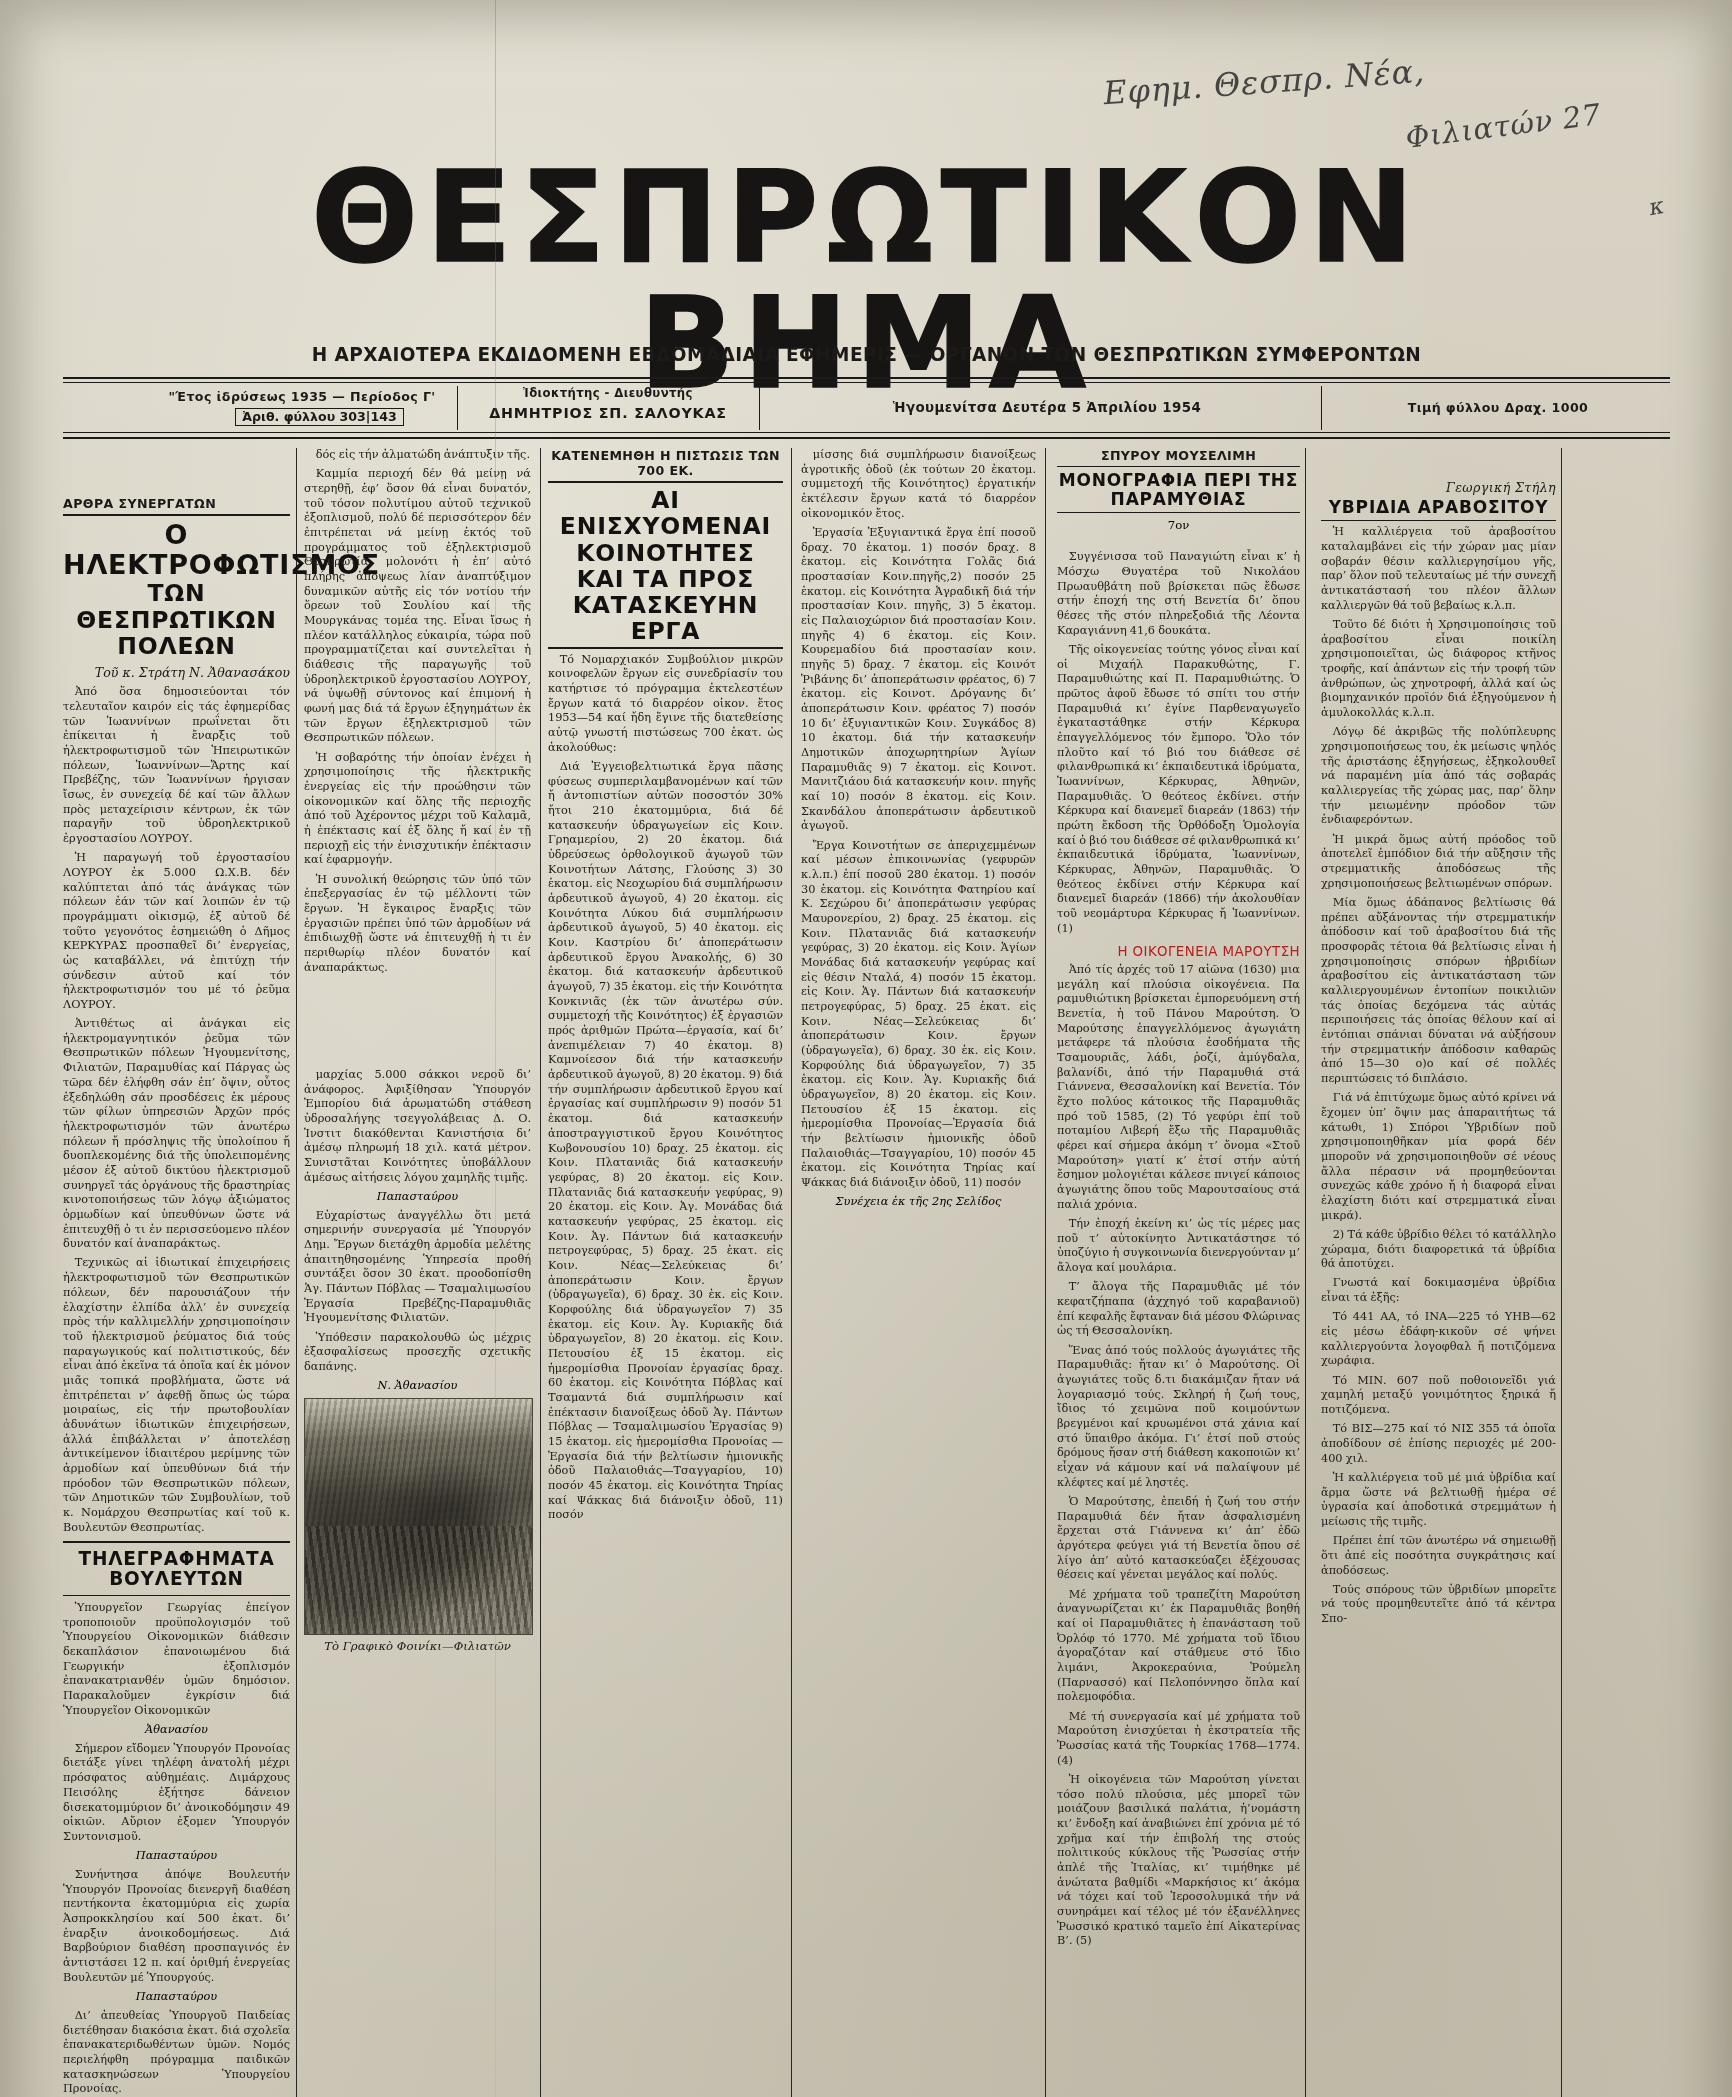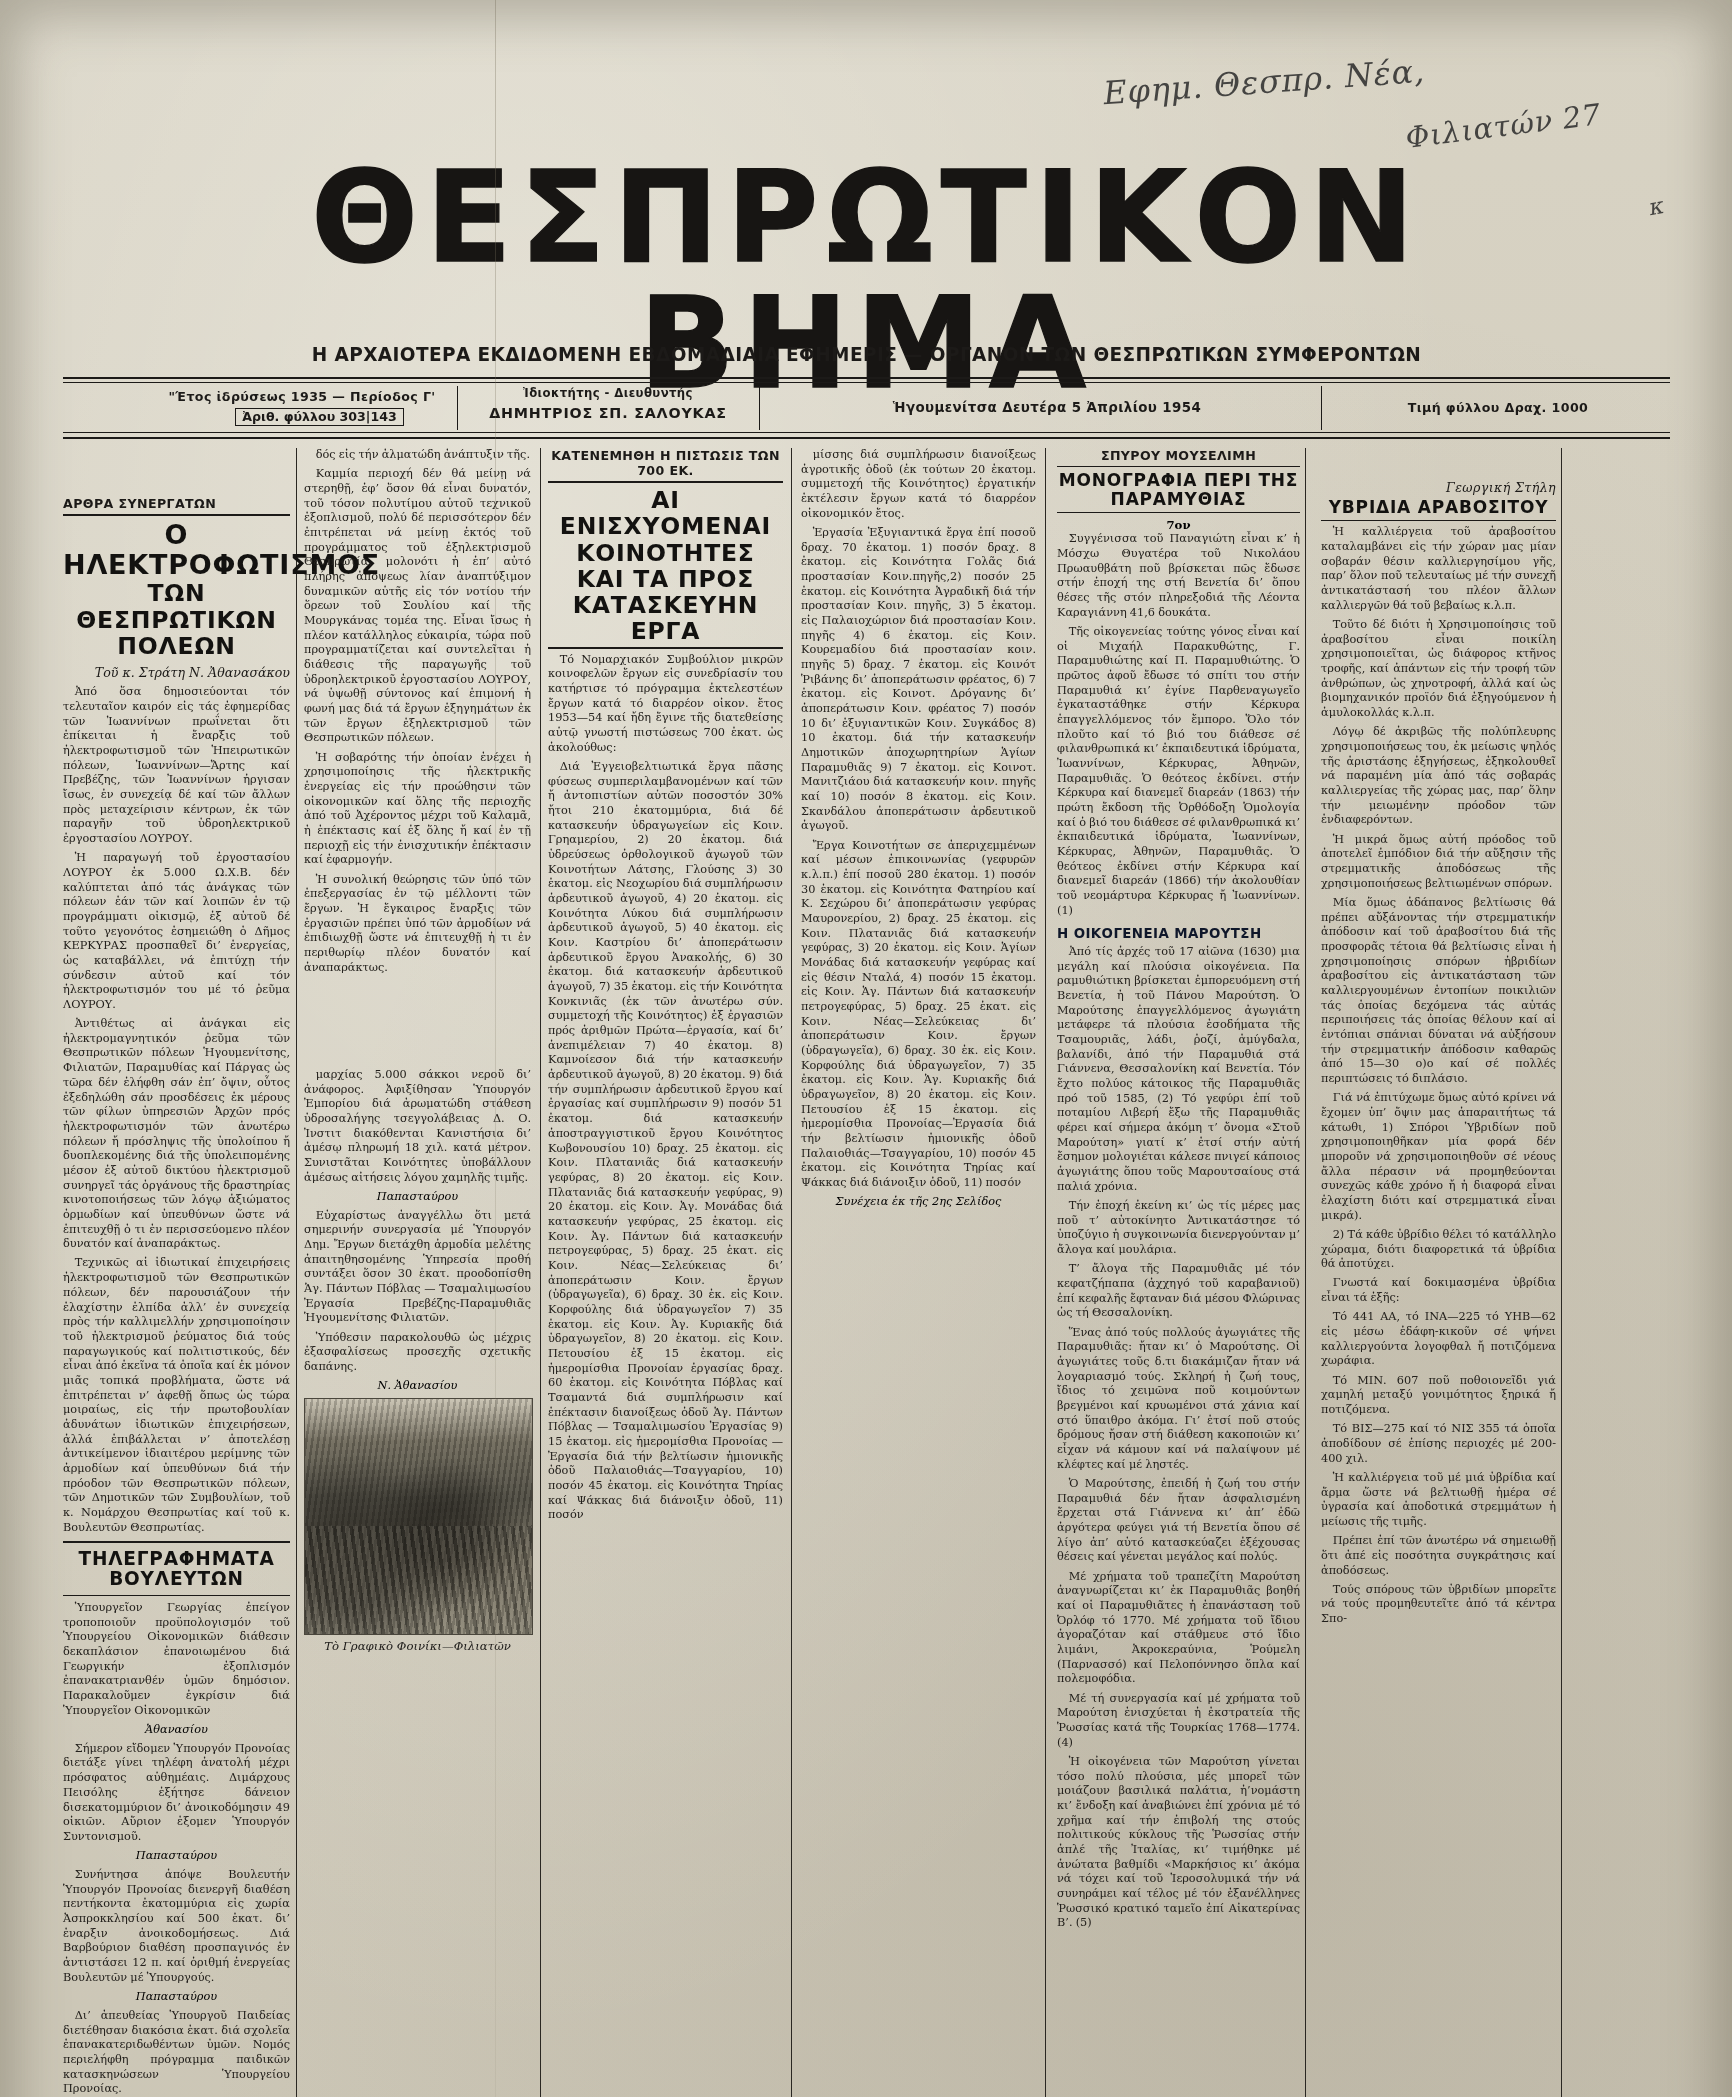--- a/index.html
+++ b/index.html
@@ -135,22 +135,22 @@
   .h-mid{font-size:23.5px;}
   .h-sm{font-size:18.5px;}
   .h-xs{font-size:17px;}
   .byline{
     font-family:"DejaVu Serif", serif;
     font-style:italic;font-size:12.6px;text-align:right;
     margin:5.9px 0 5px;color:#1c1a18;
   }
   .subhead{
     font-family:"DejaVu Sans", sans-serif;
-    font-weight:bold;font-size:13.4px;text-align:left;
-    margin:7.6px 0 4.2px;letter-spacing:0.4px;color:#0f172a;
+    font-weight:normal;font-size:13.4px;text-align:right;
+    margin:7.6px 0 4.2px;letter-spacing:0.4px;color:#b91c1c;
   }
   .centerline{text-align:center;}
   p.body{
     font-family:"DejaVu Serif", serif;
     font-size:11.3px;line-height:1.30;
     text-align:justify;color:#23201c;
     margin:0 0 4.6px;text-indent:11.7px;
     hyphens:auto;word-spacing:-0.4px;
   }
   .small{font-size:10.5px;line-height:1.28;}
@@ -306,21 +306,21 @@
         <p class="body">Ἔργα Κοινοτήτων σε ἀπεριχεμμένων καί μέσων ἐπικοινωνίας (γεφυρῶν κ.λ.π.) ἐπί ποσοῦ 280 ἑκατομ. 1) ποσόν 30 ἑκατομ. εἰς Κοινότητα Φατηρίου καί Κ. Σεχώρου δι’ ἀποπεράτωσιν γεφύρας Μαυρονερίου, 2) δραχ. 25 ἑκατομ. εἰς Κοιν. Πλατανιᾶς διά κατασκευήν γεφύρας, 3) 20 ἑκατομ. εἰς Κοιν. Ἁγίων Μονάδας διά κατασκευήν γεφύρας καί εἰς θέσιν Νταλά, 4) ποσόν 15 ἑκατομ. εἰς Κοιν. Ἁγ. Πάντων διά κατασκευήν πετρογεφύρας, 5) δραχ. 25 ἑκατ. εἰς Κοιν. Νέας—Σελεύκειας δι’ ἀποπεράτωσιν Κοιν. ἔργων (ὑδραγωγεῖα), 6) δραχ. 30 ἑκ. εἰς Κοιν. Κορφούλης διά ὑδραγωγεῖον, 7) 35 ἑκατομ. εἰς Κοιν. Ἁγ. Κυριακῆς διά ὑδραγωγεῖον, 8) 20 ἑκατομ. εἰς Κοιν. Πετουσίου ἐξ 15 ἑκατομ. εἰς ἡμερομίσθια Προνοίας—Ἐργασία διά τήν βελτίωσιν ἡμιονικῆς ὁδοῦ Παλαιοθιάς—Τσαγγαρίου, 10) ποσόν 45 ἑκατομ. εἰς Κοινότητα Τηρίας καί Ψάκκας διά διάνοιξιν ὁδοῦ, 11) ποσόν</p>
         <p class="body"></p>
         <div class="sig">Συνέχεια ἐκ τῆς 2ης Σελίδος</div>
       </div>
 
       <div class="col c5">
         <div class="kicker">ΣΠΥΡΟΥ ΜΟΥΣΕΛΙΜΗ</div>
         <div class="boxhead">
           <div class="headline h-xs">ΜΟΝΟΓΡΑΦΙΑ ΠΕΡΙ ΤΗΣ ΠΑΡΑΜΥΘΙΑΣ</div>
         </div>
-        <div class="centerline" style="font-family:'DejaVu Serif',serif;font-size:11.7px;margin-bottom:0;font-weight:bold;">7ον</div>
+        <div class="centerline" style="font-family:'DejaVu Serif',serif;font-size:11.7px;margin-bottom:18px;">7ον</div>
         <p class="body">Συγγένισσα τοῦ Παναγιώτη εἶναι κ’ ἡ Μόσχω Θυγατέρα τοῦ Νικολάου Πρωαυθβάτη ποῦ βρίσκεται πῶς ἔδωσε στήν ἐποχή της στή Βενετία δι’ ὅπου θέσες τῆς στόν πληρεξοδιά τῆς Λέοντα Καραγιάννη 41,6 δουκάτα.</p>
         <p class="body">Τῆς οἰκογενείας τούτης γόνος εἶναι καί οἱ Μιχαήλ Παρακυθώτης, Γ. Παραμυθιώτης καί Π. Παραμυθιώτης. Ὁ πρῶτος ἀφοῦ ἔδωσε τό σπίτι του στήν Παραμυθιά κι’ ἐγίνε Παρθεναγωγεῖο ἐγκαταστάθηκε στήν Κέρκυρα ἐπαγγελλόμενος τόν ἔμπορο. Ὅλο τόν πλοῦτο καί τό βιό του διάθεσε σέ φιλανθρωπικά κι’ ἐκπαιδευτικά ἱδρύματα, Ἰωαννίνων, Κέρκυρας, Ἀθηνῶν, Παραμυθιᾶς. Ὁ θεότεος ἐκδίνει. στήν Κέρκυρα καί διανεμεῖ διαρεάν (1863) τήν πρώτη ἔκδοση τῆς Ὀρθόδοξη Ὁμολογία καί ὁ βιό του διάθεσε σέ φιλανθρωπικά κι’ ἐκπαιδευτικά ἱδρύματα, Ἰωαννίνων, Κέρκυρας, Ἀθηνῶν, Παραμυθιᾶς. Ὁ θεότεος ἐκδίνει στήν Κέρκυρα καί διανεμεῖ διαρεάν (1866) τήν ἀκολουθίαν τοῦ νεομάρτυρα Κέρκυρας ἤ Ἰωαννίνων. (1)</p>
         <div class="subhead">Η ΟΙΚΟΓΕΝΕΙΑ ΜΑΡΟΥΤΣΗ</div>
         <p class="body">Ἀπό τίς ἀρχές τοῦ 17 αἰῶνα (1630) μια μεγάλη καί πλούσια οἰκογένεια. Πα ραμυθιώτικη βρίσκεται ἐμπορευόμενη στή Βενετία, ἡ τοῦ Πάνου Μαρούτση. Ὁ Μαρούτσης ἐπαγγελλόμενος ἀγωγιάτη μετάφερε τά πλούσια ἐσοδήματα τῆς Τσαμουριᾶς, λάδι, ῥοζί, ἁμύγδαλα, βαλανίδι, ἀπό τήν Παραμυθιά στά Γιάννενα, Θεσσαλονίκη καί Βενετία. Τόν ἔχτο πολύος κάτοικος τῆς Παραμυθιᾶς πρό τοῦ 1585, (2) Τό γεφύρι ἐπί τοῦ ποταμίου Λιβερή ἔξω τῆς Παραμυθιᾶς φέρει καί σήμερα ἀκόμη τ’ ὄνομα «Στοῦ Μαρούτση» γιατί κ’ ἐτσί στήν αὐτή ἔσημον μολογιέται κάλεσε πνιγεί κάποιος ἀγωγιάτης ὅπου τοῦς Μαρουτσαίους στά παλιά χρόνια.</p>
         <p class="body">Τήν ἐποχή ἐκείνη κι’ ὡς τίς μέρες μας ποῦ τ’ αὐτοκίνητο Ἀντικατάστησε τό ὑποζύγιο ἡ συγκοινωνία διενεργούνταν μ’ ἄλογα καί μουλάρια.</p>
         <p class="body">Τ’ ἄλογα τῆς Παραμυθιᾶς μέ τόν κεφατζήπαπα (ἀχχηγό τοῦ καραβανιοῦ) ἐπί κεφαλῆς ἔφταναν διά μέσου Φλώρινας ὡς τή Θεσσαλονίκη.</p>
         <p class="body">Ἕνας ἀπό τούς πολλούς ἀγωγιάτες τῆς Παραμυθιᾶς: ἤταν κι’ ὁ Μαρούτσης. Οἱ ἀγωγιάτες τοῦς δ.τι διακάμιζαν ἤταν νά λογαριασμό τούς. Σκληρή ἡ ζωή τους, ἴδιος τό χειμῶνα ποῦ κοιμούντων βρεγμένοι καί κρυωμένοι στά χάνια καί στό ὕπαιθρο ἀκόμα. Γι’ ἐτσί ποῦ στούς δρόμους ἤσαν στή διάθεση κακοποιῶν κι’ εἶχαν νά κάμουν καί νά παλαίψουν μέ κλέφτες καί μέ ληστές.</p>
         <p class="body">Ὁ Μαρούτσης, ἐπειδή ἡ ζωή του στήν Παραμυθιά δέν ἤταν ἀσφαλισμένη ἔρχεται στά Γιάννενα κι’ ἀπ’ ἐδῶ ἀργότερα φεύγει γιά τή Βενετία ὅπου σέ λίγο ἀπ’ αὐτό κατασκεύαζει ἐξέχουσας θέσεις καί γένεται μεγάλος καί πολύς.</p>
         <p class="body">Μέ χρήματα τοῦ τραπεζίτη Μαρούτση ἀναγνωρίζεται κι’ ἐκ Παραμυθιᾶς βοηθή καί οἱ Παραμυθιᾶτες ἡ ἐπανάσταση τοῦ Ὀρλόφ τό 1770. Μέ χρήματα τοῦ ἴδιου ἀγοραζόταν καί στάθμευε στό ἴδιο λιμάνι, Ἀκροκεραύνια, Ῥούμελη (Παρνασσό) καί Πελοπόννησο ὅπλα καί πολεμοφόδια.</p>
         <p class="body">Μέ τή συνεργασία καί μέ χρήματα τοῦ Μαρούτση ἐνισχύεται ἡ ἐκστρατεία τῆς Ῥωσσίας κατά τῆς Τουρκίας 1768—1774. (4)</p>

